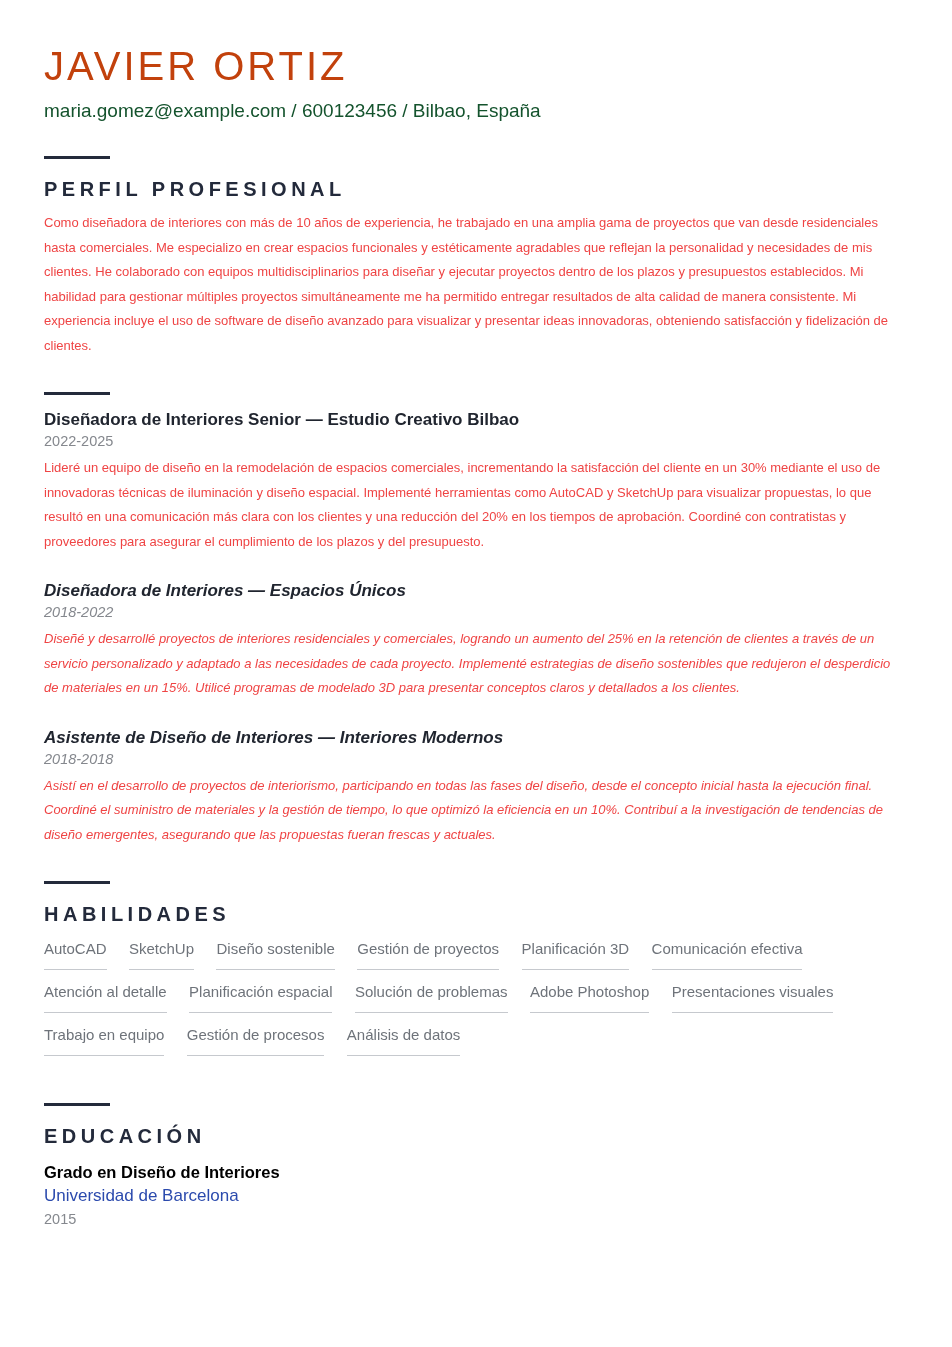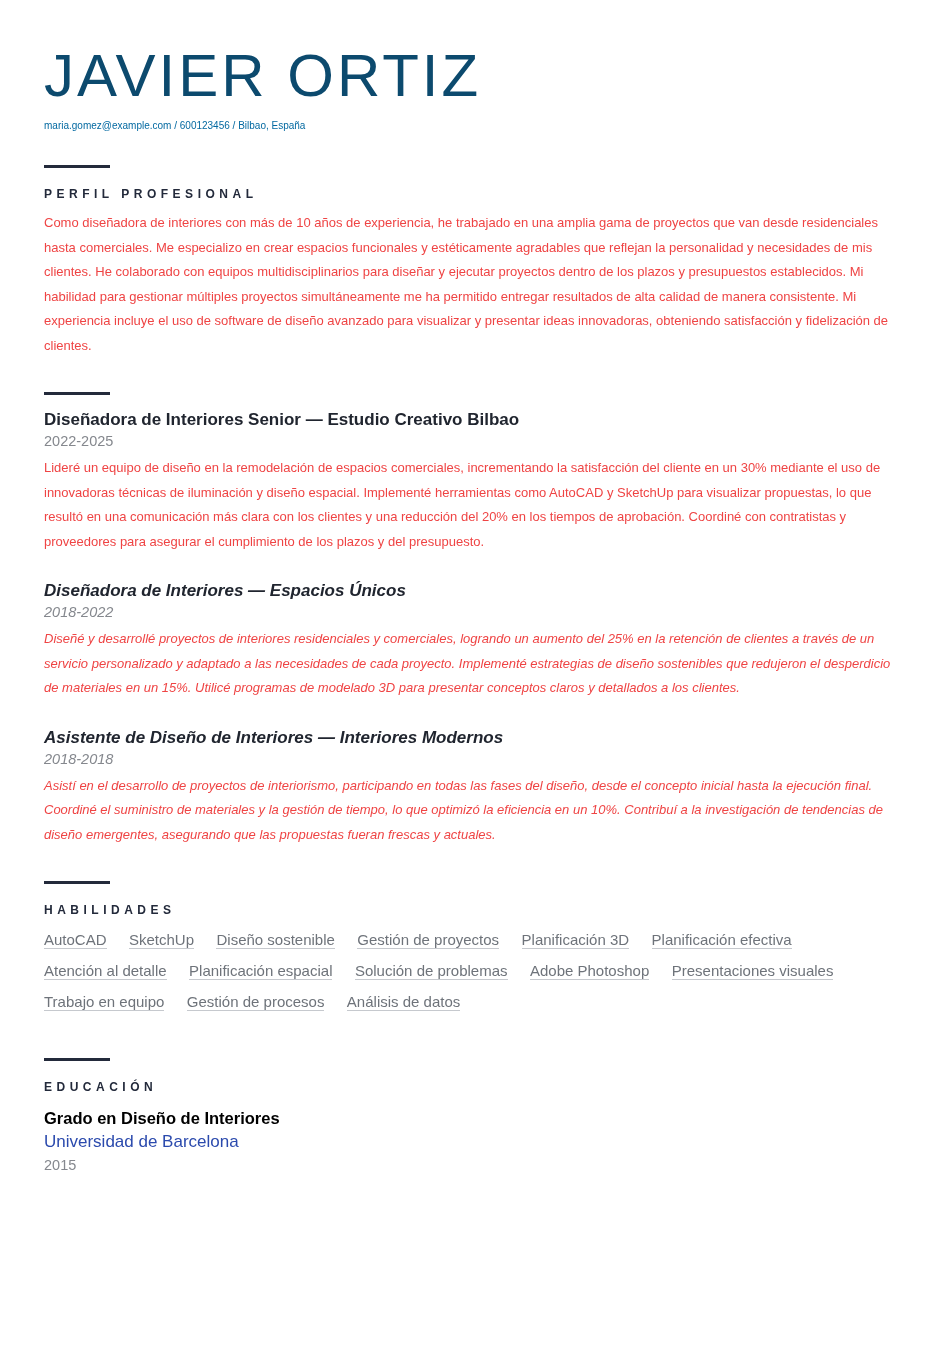--- a/index.html
+++ b/index.html
@@ -12,47 +12,47 @@
   .page {
     width: 952px;
     min-height: 1347px;
     padding: 46px 44px 40px 44px;
     background: #ffffff;
   }
 
   
   h1.name {
     margin: 0;
-    font-size: 60px;
+    font-size: 40px;
     font-weight: 400;
     letter-spacing: 3px;
-    color: #0c4a6e;
+    color: #c2410c;
     line-height: 1.0;
   }
   .subtitle {
     margin-top: 10px;
     font-size: 21px;
     color: #7d8187;
   }
   .contact {
     margin-top: 14px;
-    font-size: 10px;
-    color: #0369a1;
+    font-size: 19px;
+    color: #14532d;
   }
 
   
   .section { margin-top: 34px; }
   .rule {
     width: 66px;
     height: 3px;
     background: #232a3b;
   }
   h2.section-heading {
     margin: 19px 0 0 0;
-    font-size: 12px;
+    font-size: 20px;
     font-weight: 700;
     letter-spacing: 4.5px;
     color: #232a3b;
   }
 
   
   .body-text {
     margin: 10px 0 0 0;
     font-size: 13px;
     line-height: 24.5px;
@@ -75,21 +75,21 @@
   }
   .job .body-text { margin-top: 7px; }
 
   
   .skills { margin-top: 14px; }
   .skill {
     display: inline-block;
     font-size: 15px;
     color: #6e737a;
     border-bottom: 1px solid #c6c9ce;
-    padding-bottom: 0;
+    padding-bottom: 12px;
     margin: 0 18px 13px 0;
     white-space: nowrap;
   }
 
   
   .edu { margin-top: 15px; }
   h3.degree {
     margin: 0;
     font-size: 16.5px;
     font-weight: 700;
@@ -149,21 +149,21 @@
 
   <section class="section">
     <div class="rule"></div>
     <h2 class="section-heading">HABILIDADES</h2>
     <div class="skills">
       <span class="skill">AutoCAD</span>
       <span class="skill">SketchUp</span>
       <span class="skill">Diseño sostenible</span>
       <span class="skill">Gestión de proyectos</span>
       <span class="skill">Planificación 3D</span>
-      <span class="skill">Planificación efectiva</span>
+      <span class="skill">Comunicación efectiva</span>
       <span class="skill">Atención al detalle</span>
       <span class="skill">Planificación espacial</span>
       <span class="skill">Solución de problemas</span>
       <span class="skill">Adobe Photoshop</span>
       <span class="skill">Presentaciones visuales</span>
       <span class="skill">Trabajo en equipo</span>
       <span class="skill">Gestión de procesos</span>
       <span class="skill">Análisis de datos</span>
     </div>
   </section>

